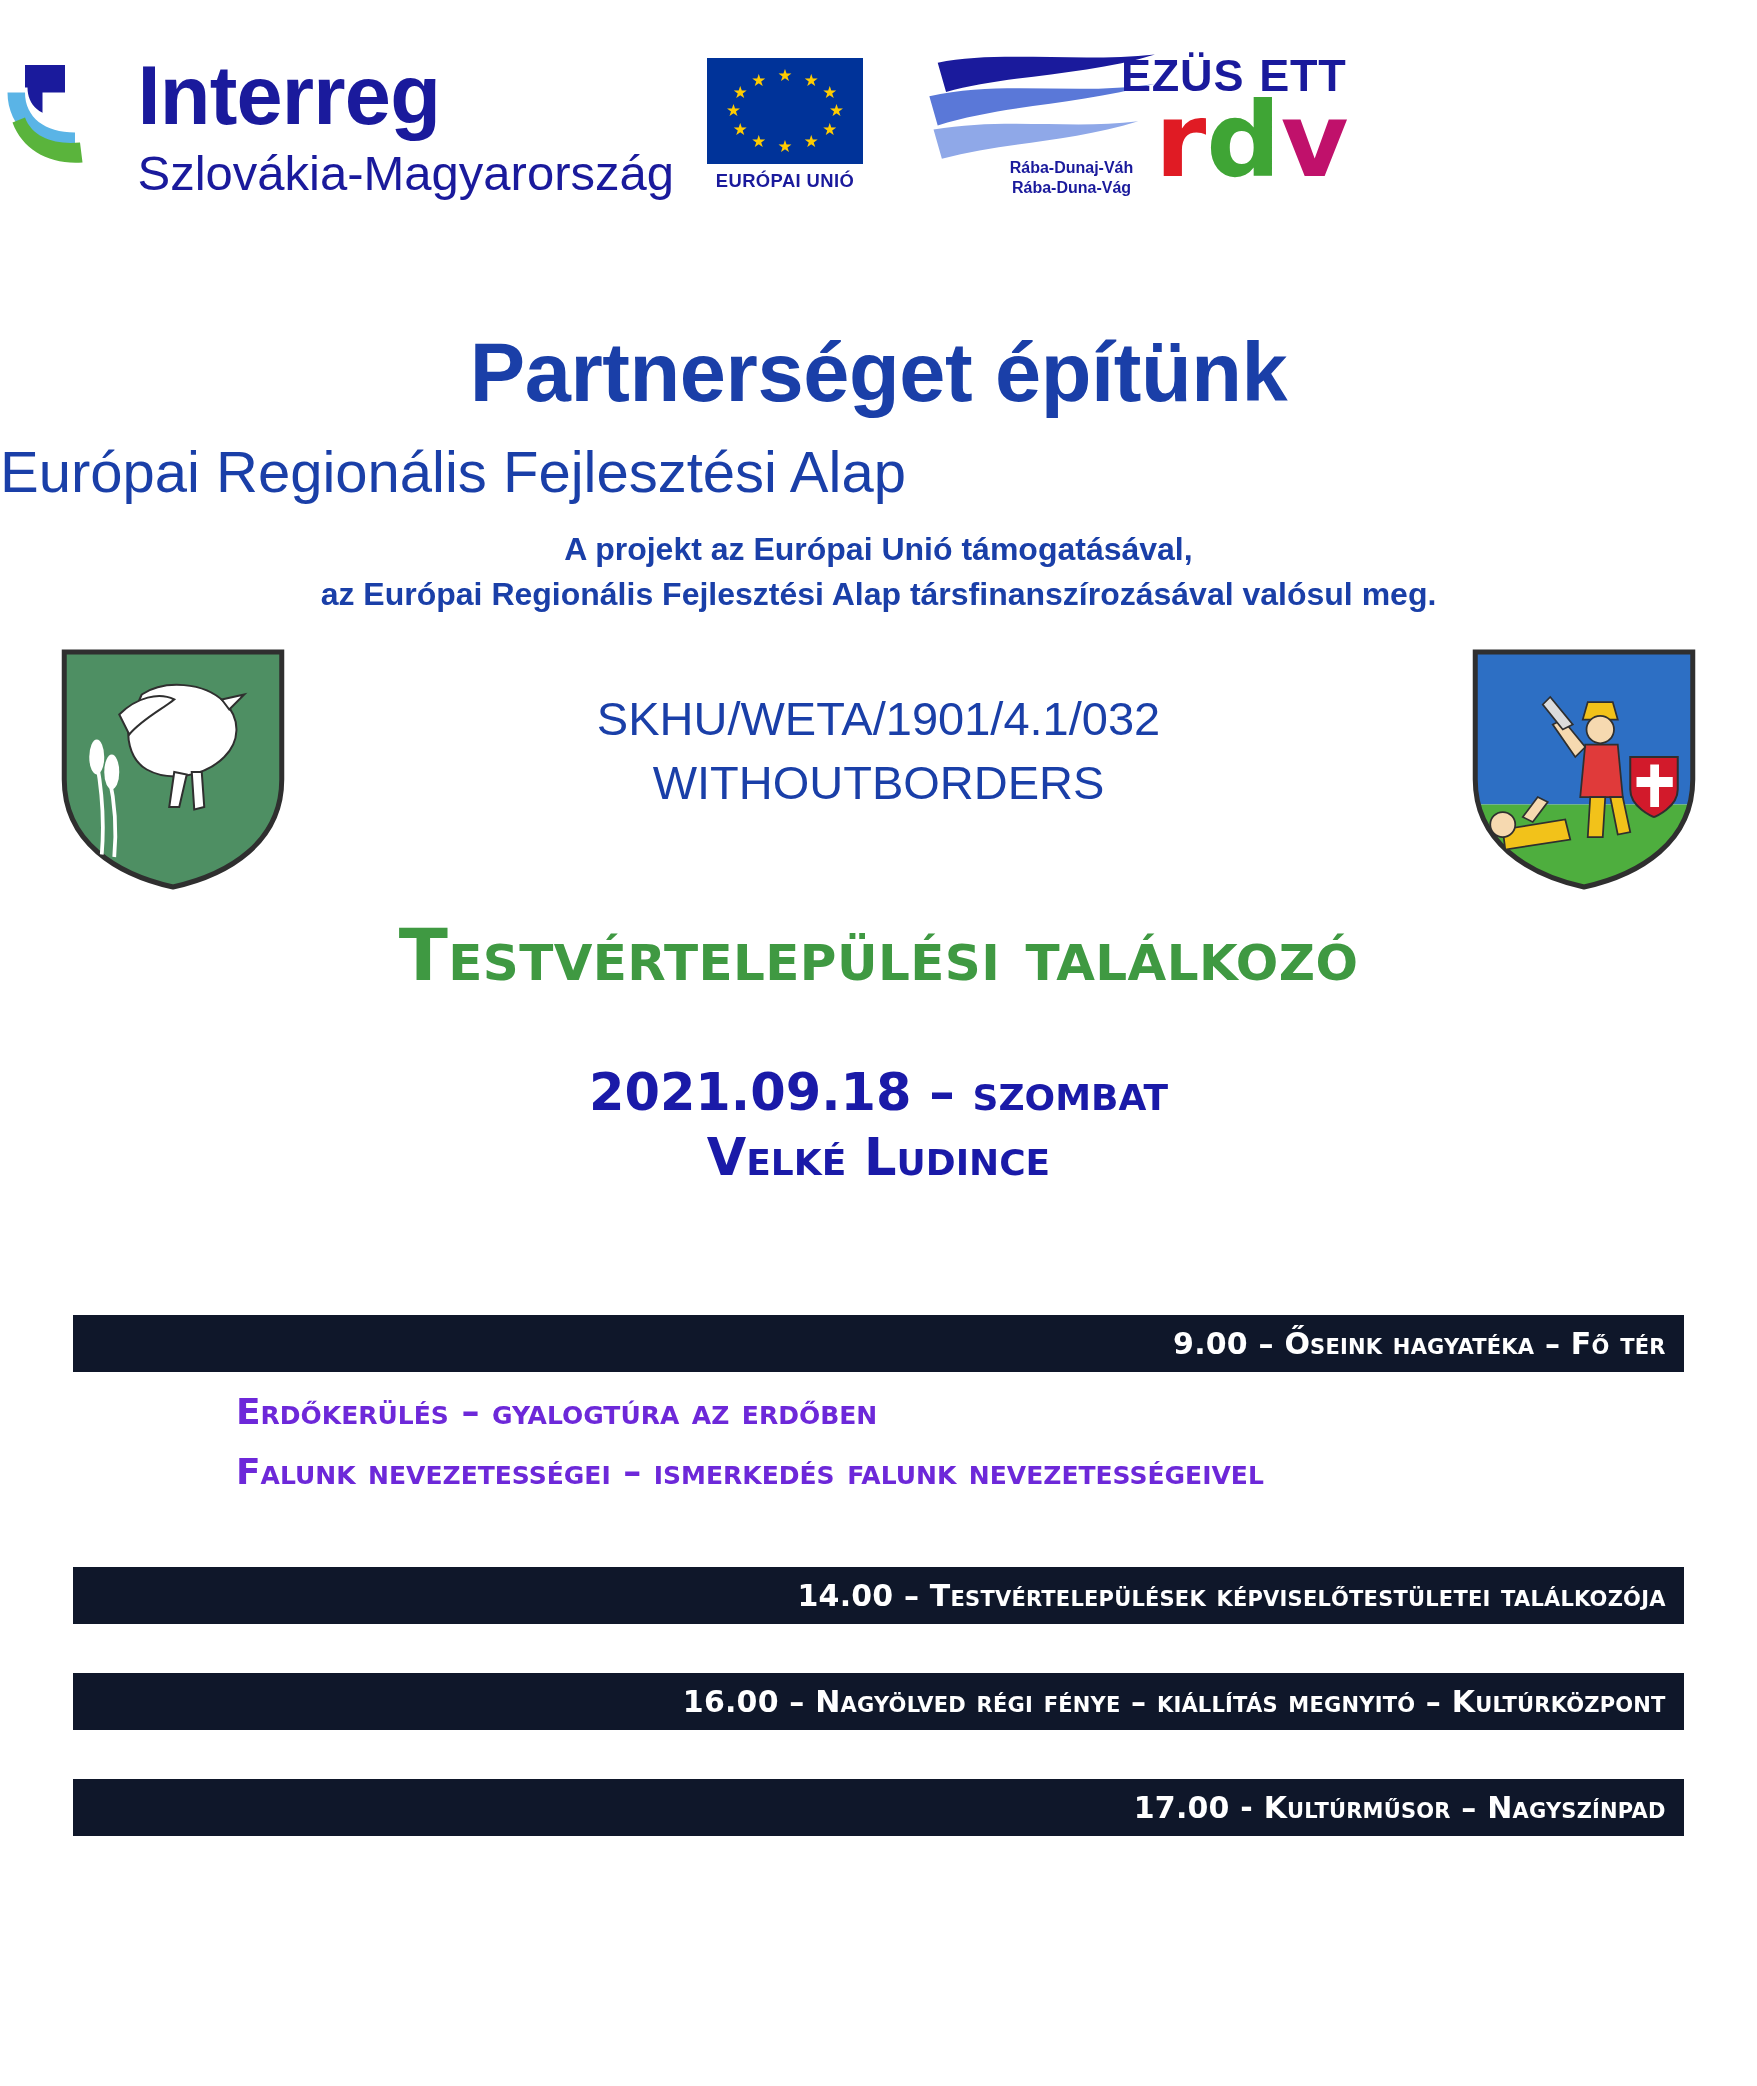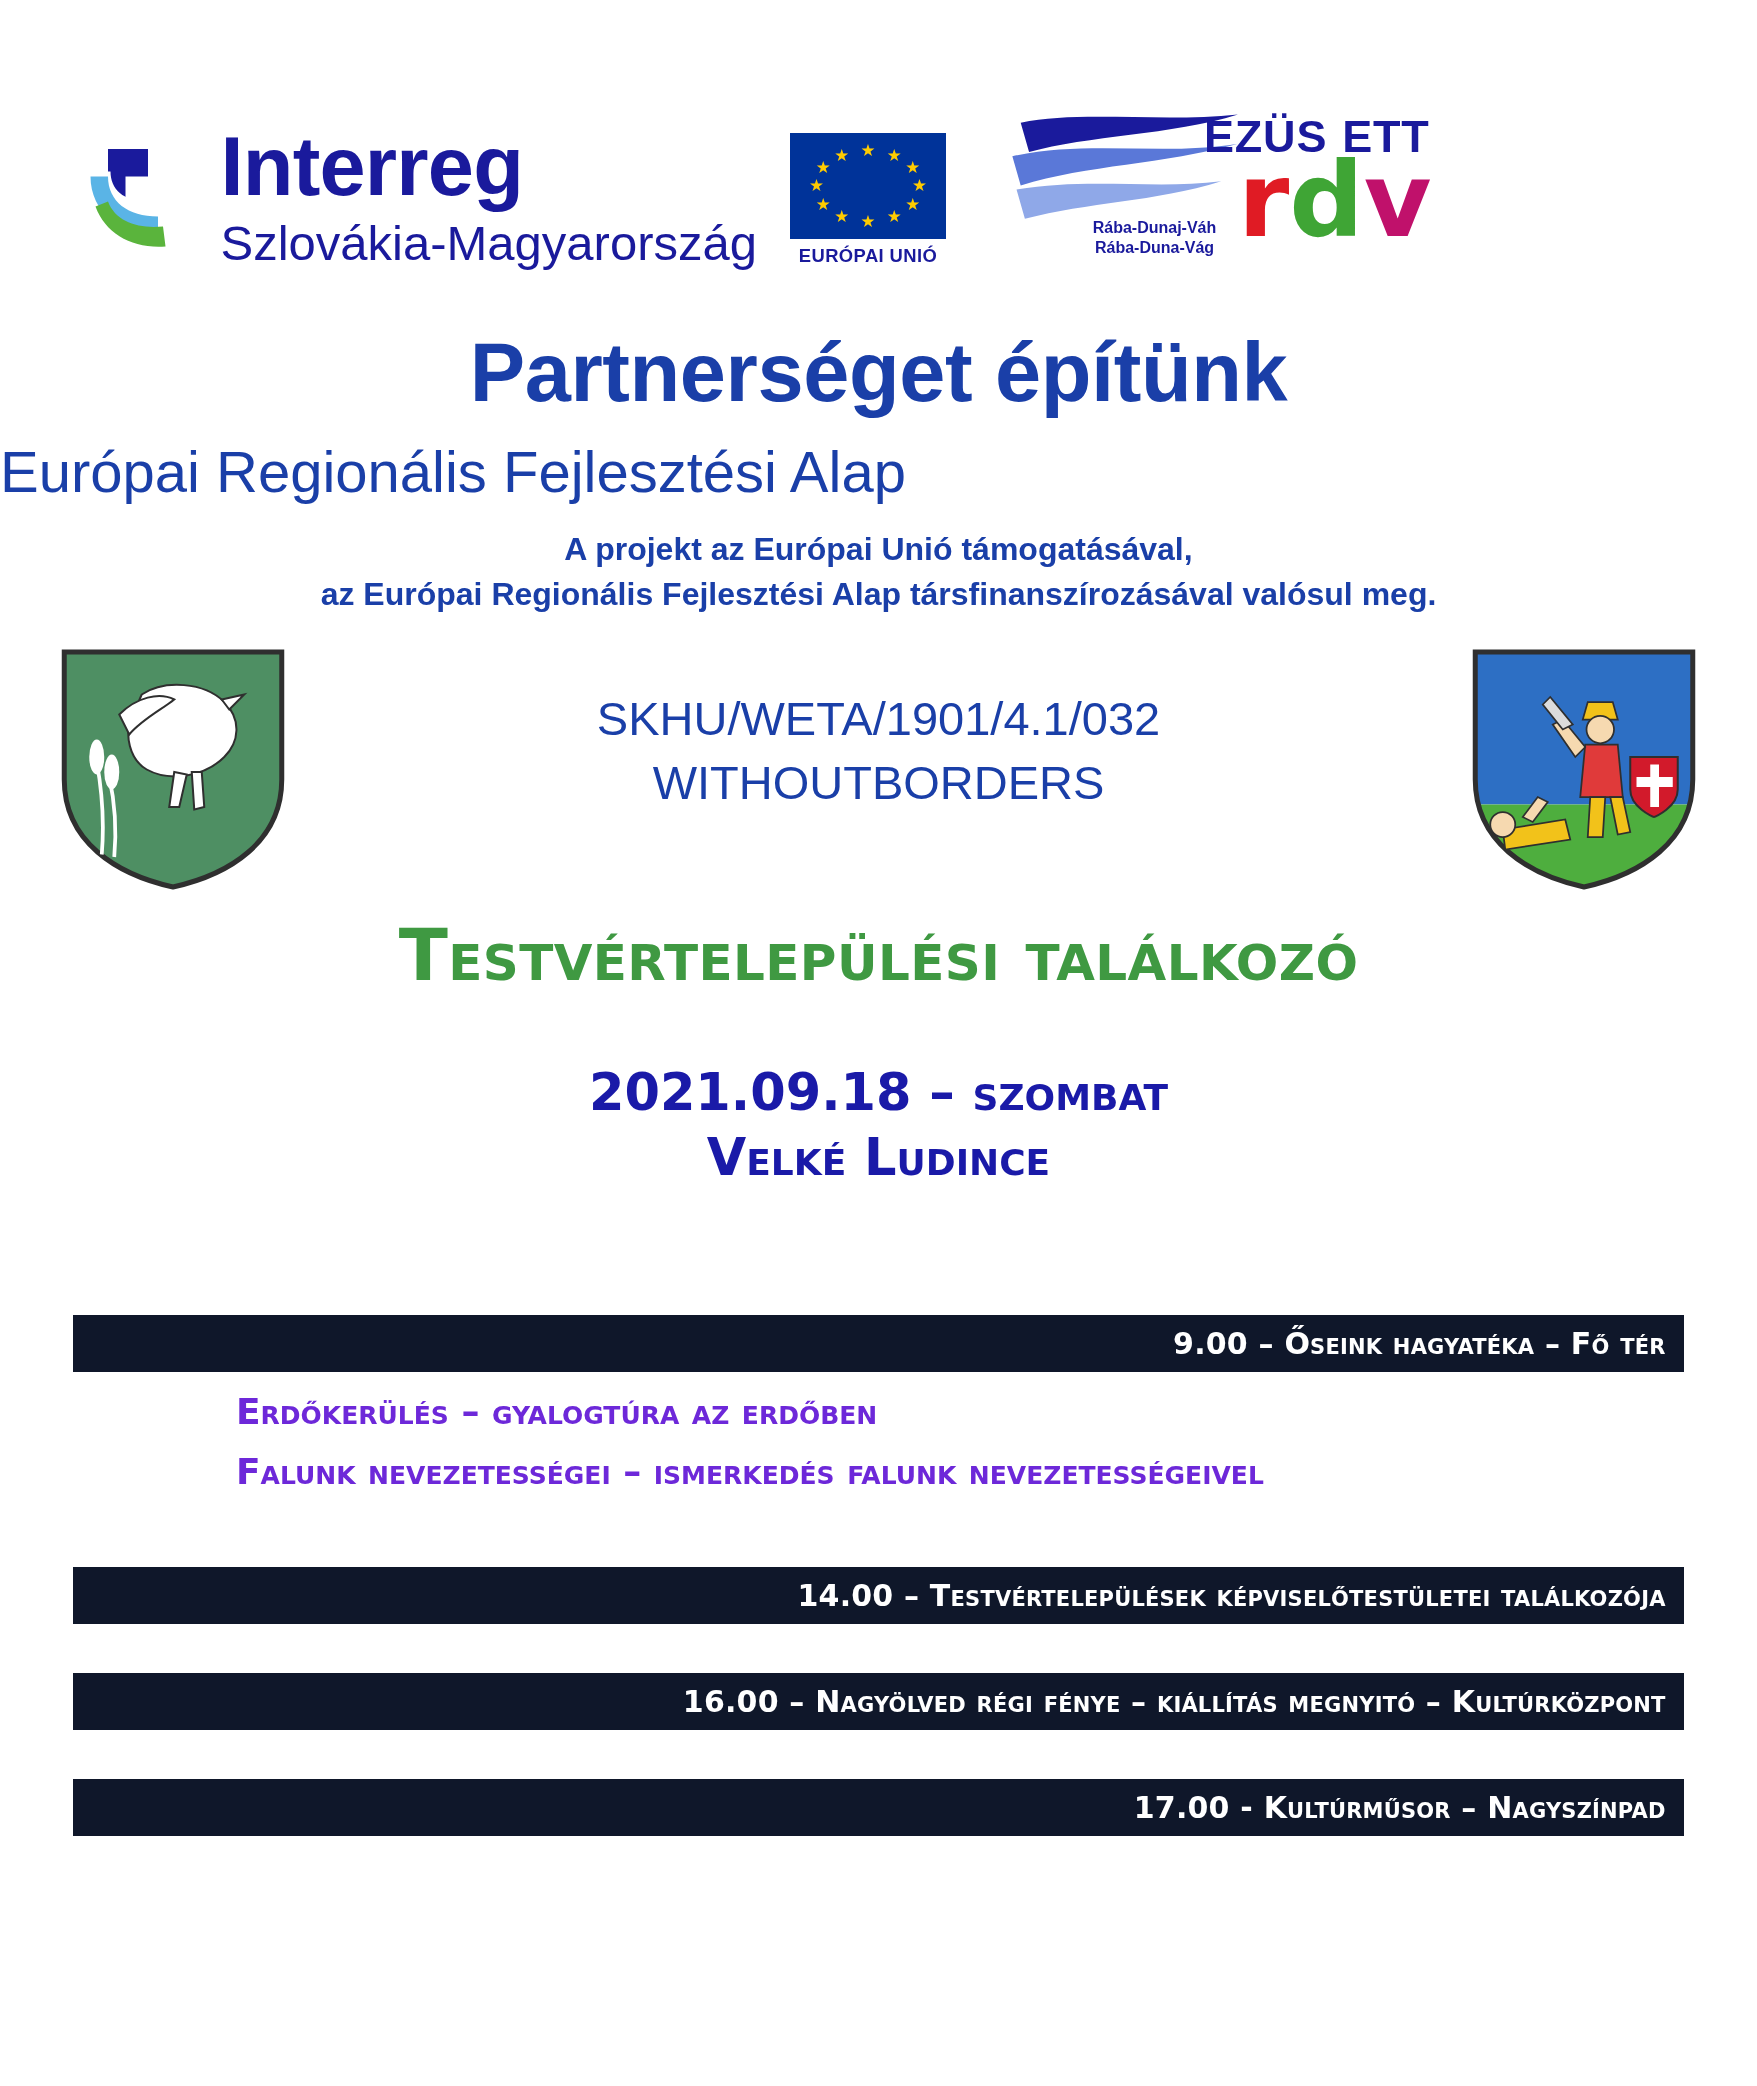--- a/index.html
+++ b/index.html
@@ -22,24 +22,23 @@
     height: 2485px;
     box-sizing: border-box;
     padding: 0;
   }
 
   
   .logo-row {
     position: relative;
     height: 292px;
     display: flex;
-    align-items: center;
+    align-items: flex-start;
     justify-content: flex-start;
     padding-top: 50px;
-    padding-left: 83px;
   }
 
   
   .interreg-mark {
     position: relative;
     width: 125px;
     height: 125px;
     flex: 0 0 auto;
     margin-right: 12.5px;
   }

